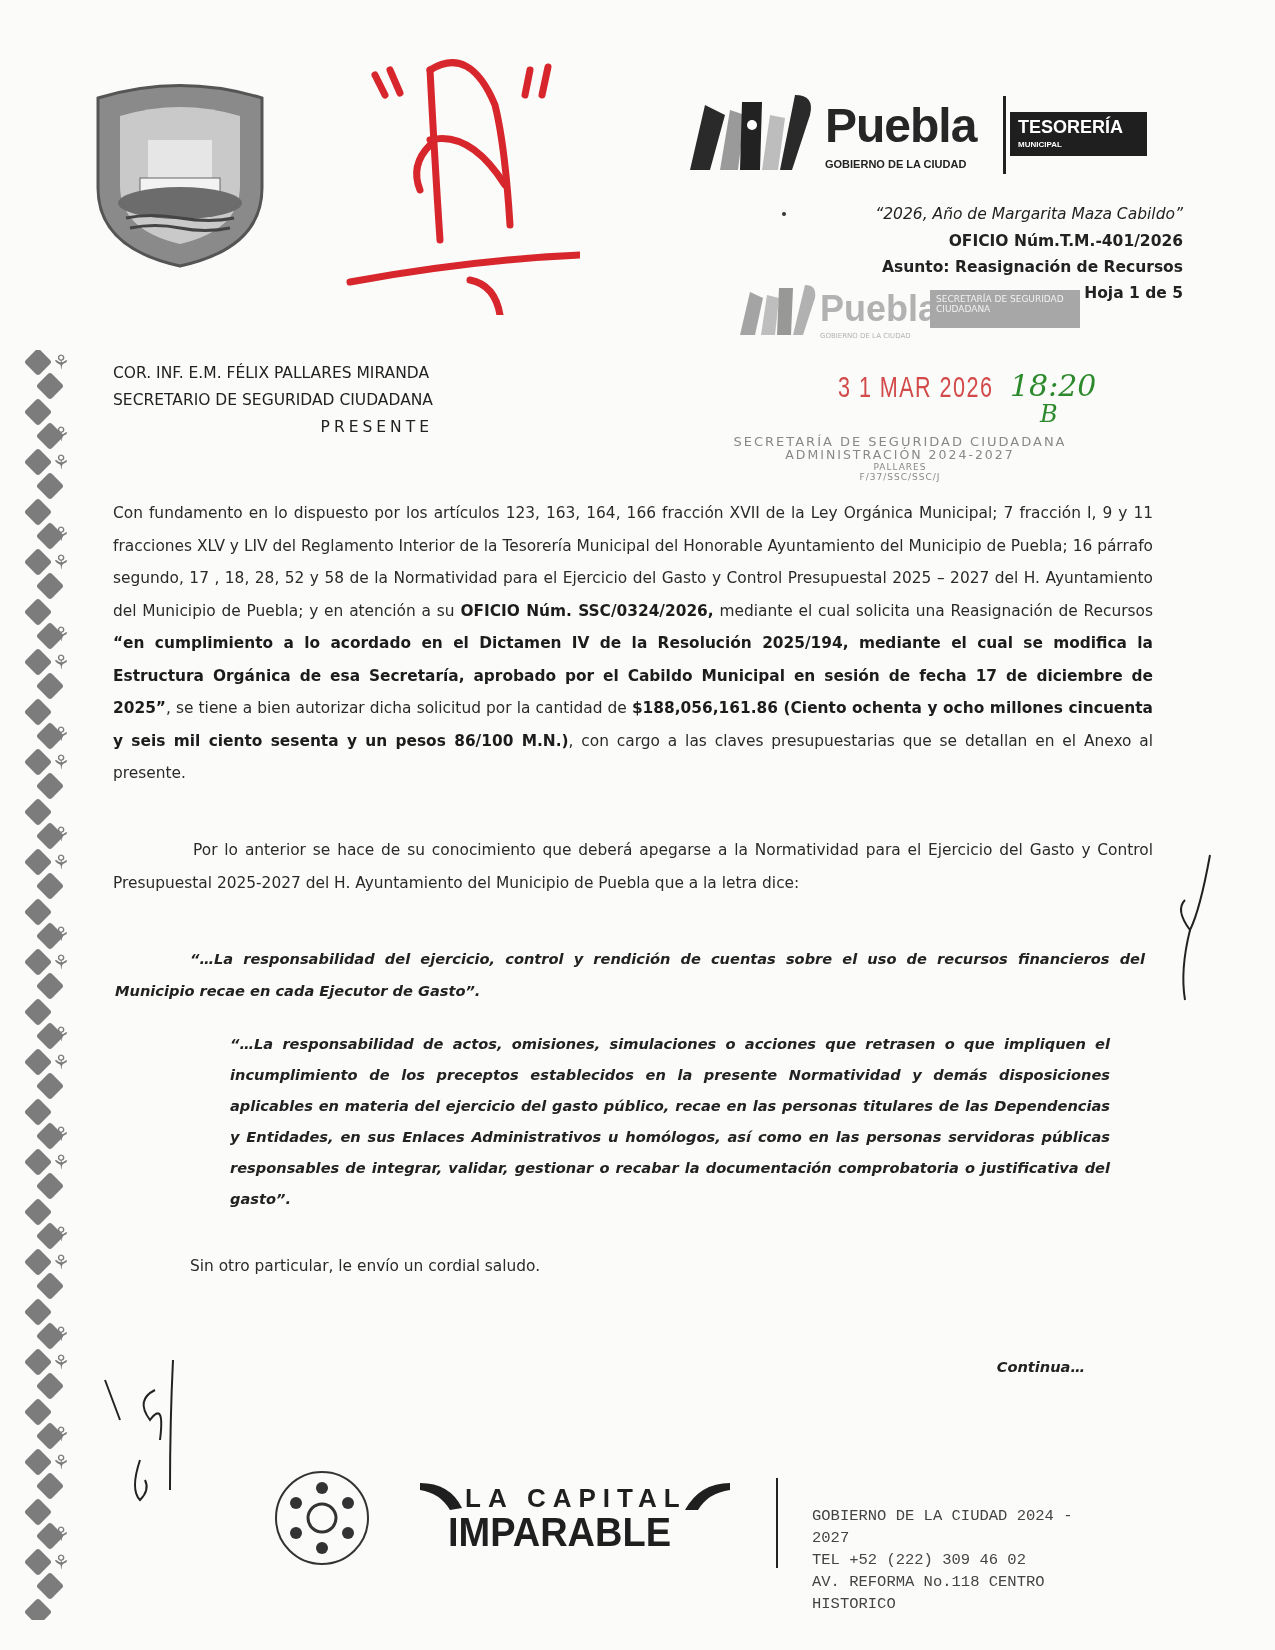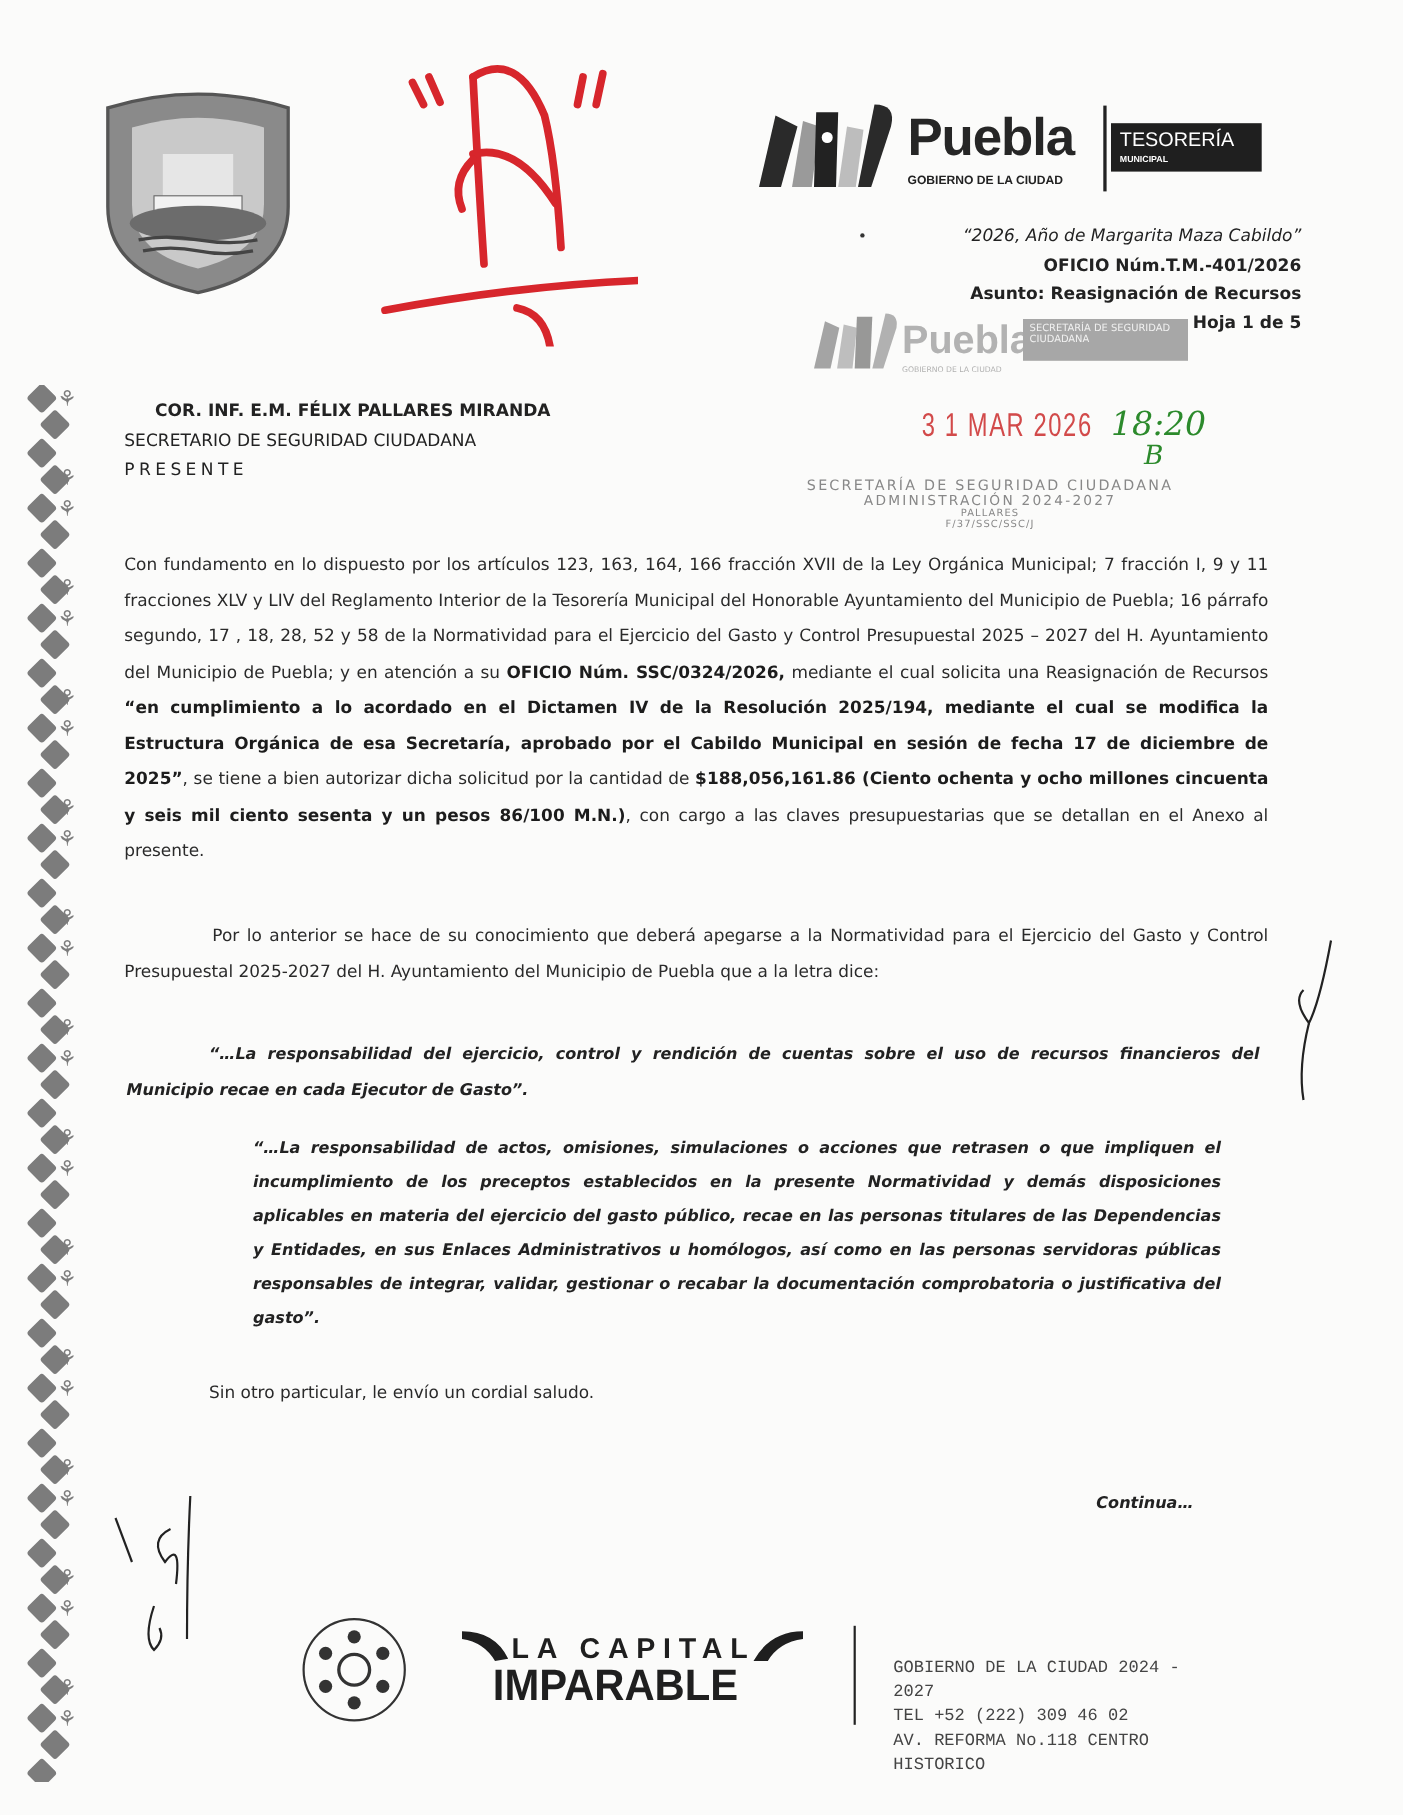--- a/index.html
+++ b/index.html
@@ -13,21 +13,21 @@
   
   .shield { left: 90px; top: 78px; width: 180px; height: 190px; }
   
   .hand-a { left: 320px; top: 45px; width: 260px; height: 270px; }
   
   .logo { left: 680px; top: 90px; width: 470px; height: 90px; }
   .logo-word { position: absolute; left: 145px; top: 8px; font-family: "Liberation Sans", sans-serif; font-weight: bold; font-size: 48px; color: #262626; letter-spacing: -1px; }
   .logo-sub { position: absolute; left: 145px; top: 68px; font-family: "Liberation Sans", sans-serif; font-weight: bold; font-size: 11px; color: #222; }
   .logo-bar { position: absolute; left: 323px; top: 6px; width: 3px; height: 78px; background: #222; }
   .logo-box { position: absolute; left: 330px; top: 22px; width: 137px; height: 44px; background: #1f1f1f; color: #fff; }
-  .logo-box .t1 { position: absolute; left: 8px; top: 5px; font-family: "Liberation Sans", sans-serif; font-weight: normal; font-size: 18px; }
+  .logo-box .t1 { position: absolute; left: 8px; top: 5px; font-family: "Liberation Sans", sans-serif; font-weight: bold; font-size: 18px; }
   .logo-box .t2 { position: absolute; left: 8px; top: 28px; font-family: "Liberation Sans", sans-serif; font-weight: bold; font-size: 8px; }
   .hdr-right { right: 92px; text-align: right; font-family: "DejaVu Sans", sans-serif; font-size: 15.5px; color: #222; }
   .hdr-year { top: 205px; font-style: italic; }
   .hdr-oficio { top: 232px; font-weight: bold; text-align: right; }
   .hdr-asunto { top: 258px; font-weight: bold; }
   .hdr-hoja { top: 284px; font-weight: bold; }
   .dot { left: 782px; top: 212px; width: 4px; height: 4px; background: #333; border-radius: 2px; }
   
   .ssc-logo { left: 735px; top: 280px; width: 350px; height: 70px; opacity: 0.75; }
   .ssc-word { position: absolute; left: 85px; top: 8px; font-family: "Liberation Sans", sans-serif; font-weight: bold; font-size: 36px; color: #9a9a9a; }
@@ -36,22 +36,22 @@
   .ssc-date { left: 838px; top: 370px; font-family: "Liberation Sans", sans-serif; font-size: 30px; color: #d24a4a; transform: scaleX(0.72); transform-origin: left; letter-spacing: 2px; }
   .ssc-time { left: 1010px; top: 368px; font-family: "DejaVu Serif", serif; font-style: italic; font-size: 30px; color: #2c8a2c; }
   .ssc-init { left: 1040px; top: 400px; font-family: "DejaVu Serif", serif; font-style: italic; font-size: 24px; color: #2c8a2c; }
   .ssc-lines { left: 720px; top: 434px; width: 360px; text-align: center; color: #888; font-family: "DejaVu Sans", sans-serif; letter-spacing: 2px; }
   .ssc-l1 { font-size: 13px; }
   .ssc-l2 { font-size: 12.5px; margin-top: -2px; }
   .ssc-l3 { font-size: 9px; letter-spacing: 1px; }
   .ssc-l4 { font-size: 9px; letter-spacing: 1px; }
   
   .addr { left: 113px; top: 360px; font-size: 15.5px; line-height: 27px; color: #222; }
-  .addr .name { font-weight: bold; margin-left: 28px; }
-  .addr .presente { letter-spacing: 4px; }
+  .addr .name { font-weight: normal; }
+  .addr .presente { letter-spacing: 4px; text-align: right; }
   
   .body-p { left: 113px; width: 1040px; font-size: 15.4px; line-height: 32.5px; color: #2a2a2a; text-align: justify; }
   .p1 { top: 497px; }
   .p2 { top: 834px; text-indent: 80px; }
   .quote1 { left: 115px; top: 943px; width: 1030px; font-size: 14.6px; line-height: 32px; font-style: italic; font-weight: bold; text-indent: 75px; text-align: justify; color: #222; }
   .quote2 { left: 230px; top: 1028px; width: 880px; font-size: 14.6px; line-height: 31px; font-style: italic; font-weight: bold; text-align: justify; color: #222; }
   .closing { left: 190px; top: 1257px; font-size: 15.4px; color: #2a2a2a; }
   .continua { right: 190px; top: 1358px; font-size: 14.6px; font-style: italic; font-weight: bold; color: #222; }
   b { font-weight: bold; color: #1c1c1c; }
   

